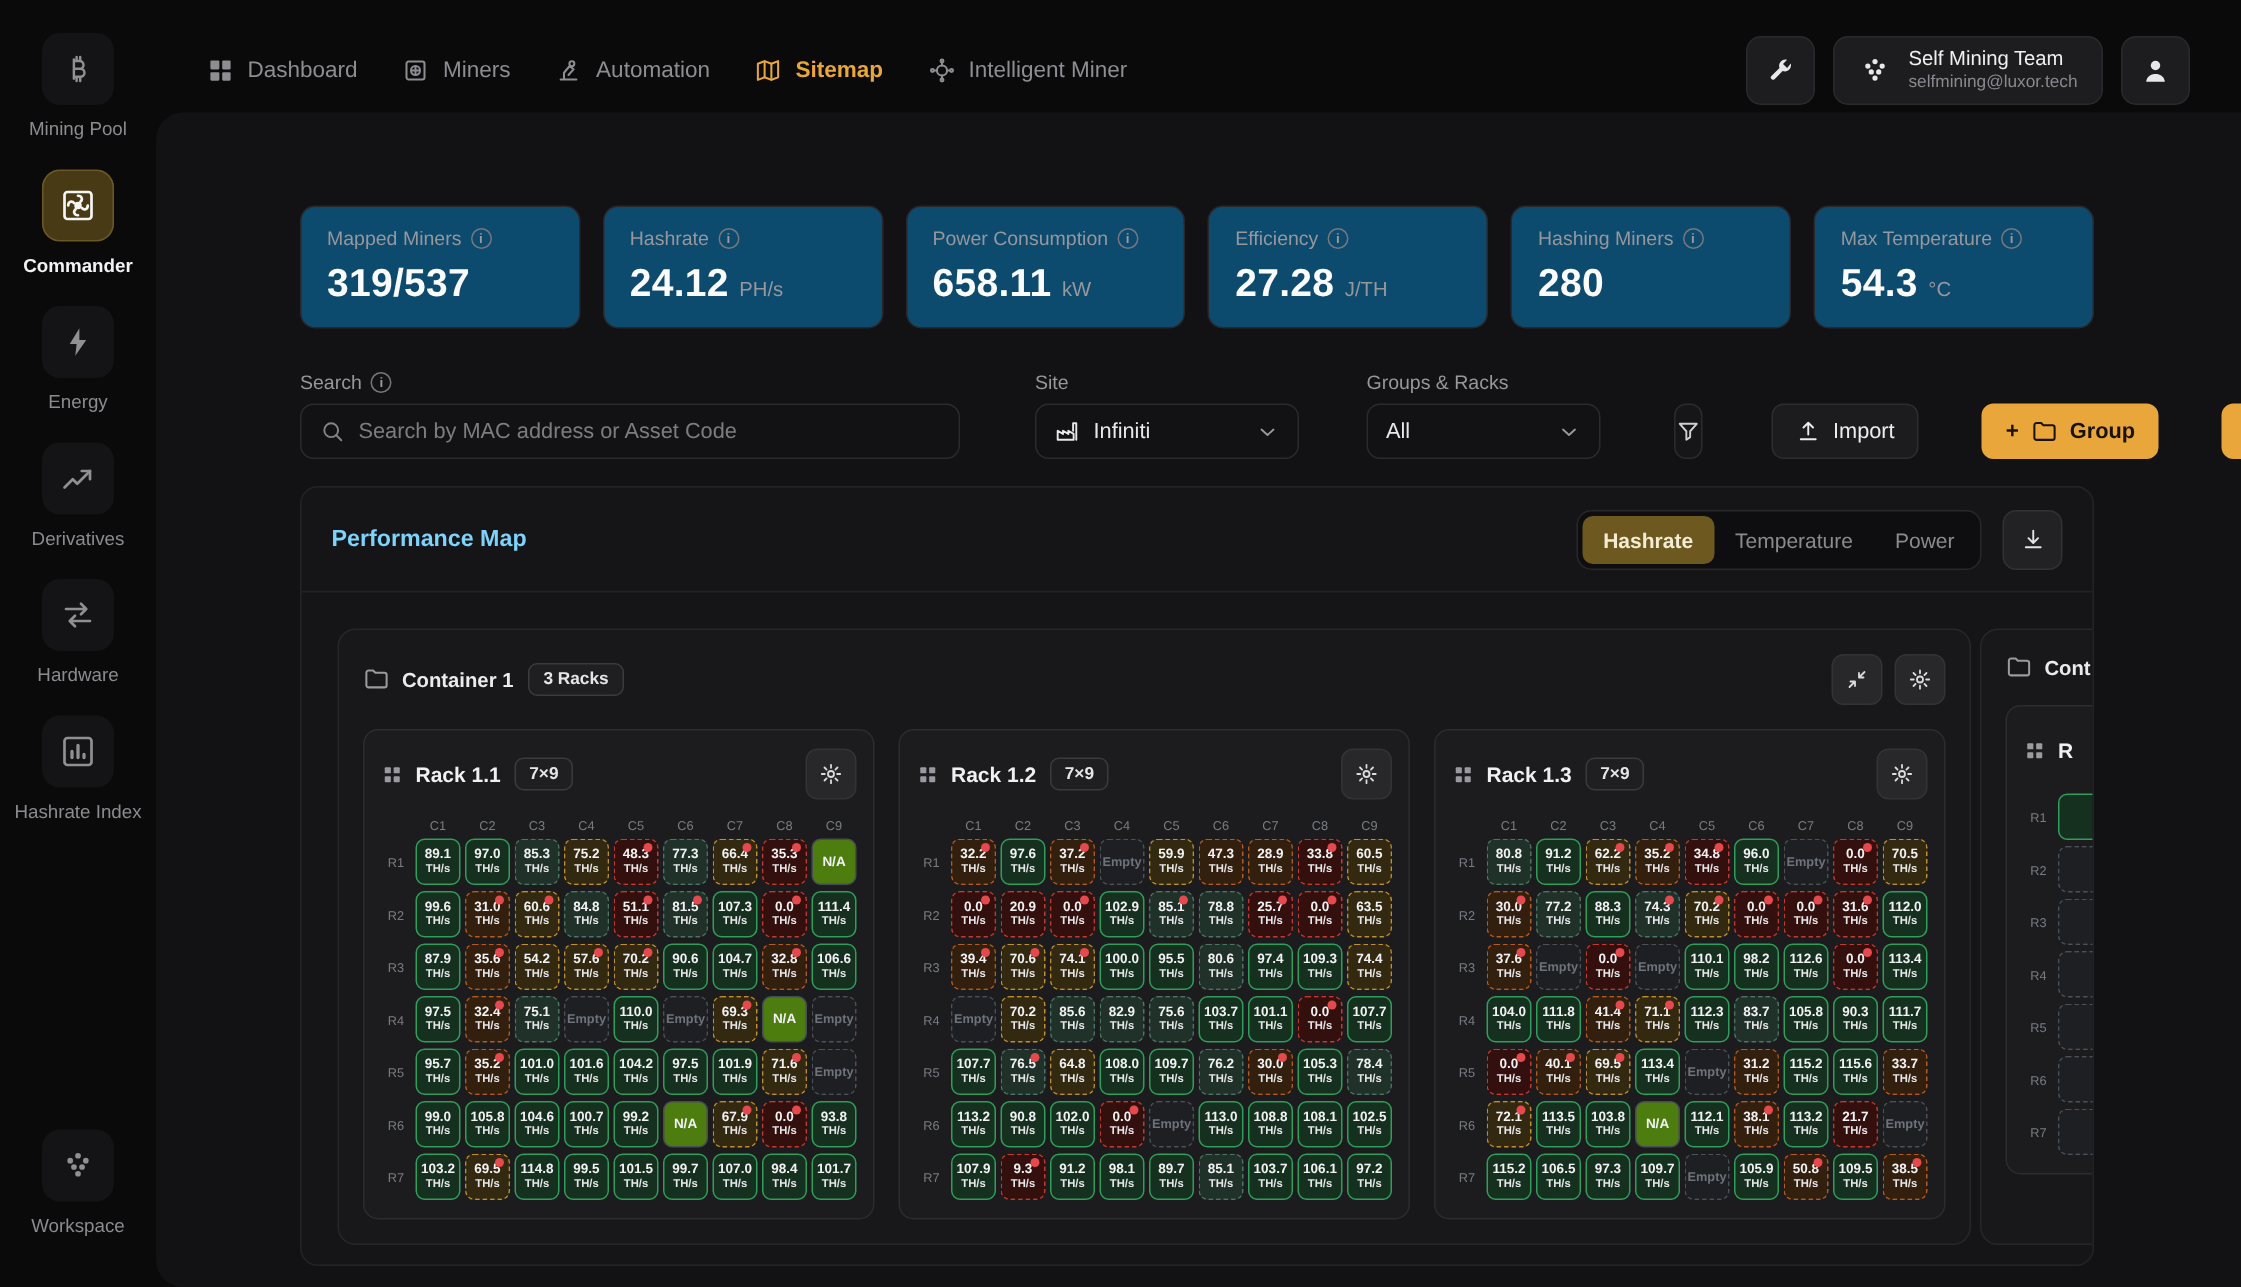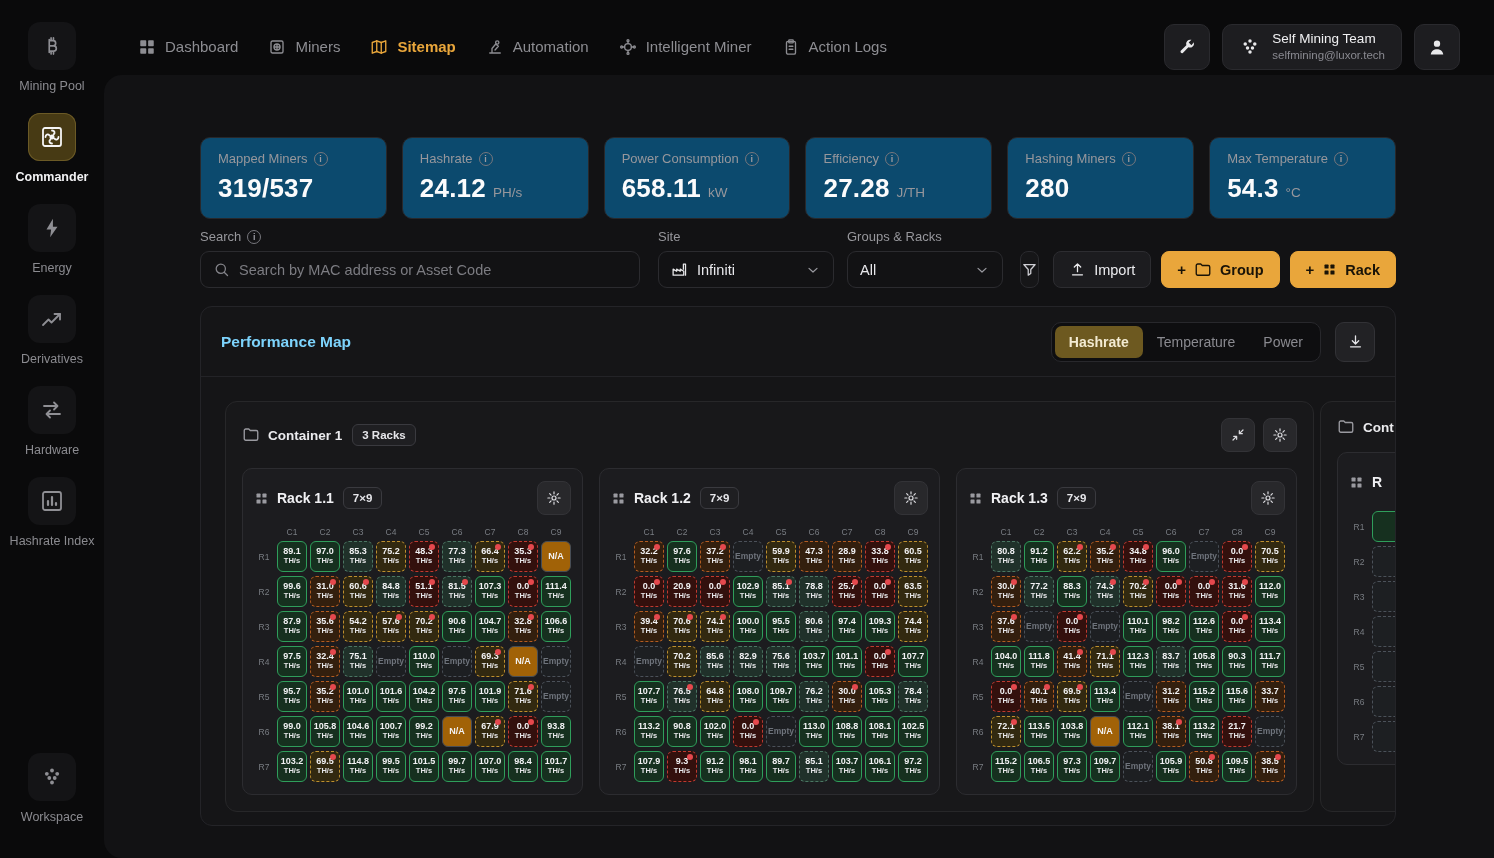--- a/index.html
+++ b/index.html
@@ -37,21 +37,21 @@
   .stats-row { display:flex; gap:15px; }
   .stat-card { flex:1; height:82px; background:#0c4a6e; border:1px solid #28282b; border-radius:10px; padding:13px 17px; }
   .stat-label { display:flex; align-items:center; gap:6px; font-size:13px; color:#97979c; white-space:nowrap; }
   .stat-value-row { margin-top:7px; display:flex; align-items:baseline; gap:7px; }
   .stat-value { font-size:26px; font-weight:700; color:#fbfbfc; letter-spacing:.2px; }
   .stat-unit { font-size:13.5px; color:#97979c;text-align:right; }
   .info-i { width:14px; height:14px; border-radius:50%; border:1.2px solid #77777d; color:#9a9aa0; font-size:9px; display:inline-flex; align-items:center; justify-content:center; font-weight:700; flex:0 0 auto; }
   .info-i::before { content:"i"; }
 
   
-  .filter-row { margin-top:10px; display:flex; align-items:flex-end; }
+  .filter-row { margin-top:28px; display:flex; align-items:flex-end;gap:32px; }
   .fgroup { display:flex; flex-direction:column; gap:7px; }
   .flabel { font-size:13px; color:#97979c; display:flex; align-items:center; gap:6px; }
   .search-box { width:440px; height:37px; background:#121214; border:1px solid #2b2b2f; border-radius:9px; display:flex; align-items:center; gap:9px; padding:16px 12px; color:#84848a; }
   .search-box input { flex:1; background:transparent; border:none; outline:none; color:#dedee2; font-size:14.5px; font-family:inherit; }
   .search-box input::placeholder { color:#7c7c82; }
   .select-box { height:37px; background:#121214; border:1px solid #2b2b2f; border-radius:9px; display:flex; align-items:center; gap:9px; padding:0 12px; cursor:pointer; }
   .select-value { font-size:14.5px; color:#e8e8ec; flex:1; }
   .chev { color:#9a9aa0; }
   .icon-btn { width:36px; height:37px; background:#161618; border:1px solid #2b2b2f; border-radius:8px; display:flex; align-items:center; justify-content:center; color:#cfcfd4; cursor:pointer; }
   .btn { height:37px; border-radius:8px; display:flex; align-items:center; gap:8px; padding:0 15px; font-size:14.5px; cursor:pointer; white-space:nowrap; }
@@ -87,21 +87,21 @@
   .rack-grid { margin-top:12px; display:grid; grid-template-columns:20px repeat(9,30px); gap:4px 3px; }
   .glabel { font-size:8.5px; color:#797d83; display:flex; align-items:center; justify-content:center; }
   .cell { position:relative; height:31px; border-radius:6px; border:1px solid; display:flex; flex-direction:column; align-items:center; justify-content:center; line-height:1.1; cursor:pointer; }
   .cell .v { font-size:9px; font-weight:700; color:#f2f2f4; }
   .cell .u { font-size:7.5px; font-weight:700; color:#e6e6e9; }
   .c-g { background:#16301f; border-color:#2f9e5b; }
   .c-t { background:#20312a; border-color:#4b7663; border-style:dashed; }
   .c-a { background:#322910; border-color:#bd8f2e; border-style:dashed; }
   .c-o { background:#331f0e; border-color:#b35c21; border-style:dashed; }
   .c-r { background:#33100d; border-color:#bf3a30; border-style:dashed; }
-  .c-n { background:#a16207; border-color:#474d55; }
+  .c-n { background:#4d7c0f; border-color:#474d55; }
   .c-e { background:#1d1f22; border-color:#4b5159; border-style:dashed; }
   .c-e .v { font-size:8.5px; color:#6e737b; }
   .dot { position:absolute; top:2px; right:3px; width:6px; height:6px; border-radius:50%; background:#e5484d; }
 
   svg { display:block; }
 </style>
 </head>
 <body>
 
 <div class="app">
@@ -195,60 +195,50 @@
         <div class="nav-item">
           <span class="nicon">
             <svg width="18" height="18" viewBox="0 0 24 24" fill="none" stroke="currentColor" stroke-width="1.8" stroke-linecap="round" stroke-linejoin="round">
               <rect x="4" y="4" width="16" height="16" rx="2"></rect>
               <circle cx="12" cy="12" r="4"></circle>
               <path d="M12 8.5v7M8.5 12h7"></path>
             </svg>
           </span>
           <span>Miners</span>
         </div>
+        <div class="nav-item">
+          <span class="nicon">
+            <svg width="18" height="18" viewBox="0 0 24 24" fill="none" stroke="currentColor" stroke-width="1.8" stroke-linecap="round" stroke-linejoin="round">
+              <path d="M5 20h14M8 20v-6l5-6 3.5 3-4.5 5"></path>
+              <circle cx="15" cy="6" r="2.2"></circle>
+            </svg>
+          </span>
+          <span>Automation</span>
+        </div>
         <div class="nav-item active">
           <span class="nicon">
             <svg width="18" height="18" viewBox="0 0 24 24" fill="none" stroke="currentColor" stroke-width="1.8" stroke-linecap="round" stroke-linejoin="round">
               <path d="M3 6l6-2.3 6 2.3 6-2.3v14.3l-6 2.3-6-2.3-6 2.3V6z"></path>
               <path d="M9 3.7v14.3M15 6v14.3"></path>
             </svg>
           </span>
           <span>Sitemap</span>
-        </div>
-        <div class="nav-item">
-          <span class="nicon">
-            <svg width="18" height="18" viewBox="0 0 24 24" fill="none" stroke="currentColor" stroke-width="1.8" stroke-linecap="round" stroke-linejoin="round">
-              <path d="M5 20h14M8 20v-6l5-6 3.5 3-4.5 5"></path>
-              <circle cx="15" cy="6" r="2.2"></circle>
-            </svg>
-          </span>
-          <span>Automation</span>
         </div>
         <div class="nav-item">
           <span class="nicon">
             <svg width="18" height="18" viewBox="0 0 24 24" fill="none" stroke="currentColor" stroke-width="1.8" stroke-linecap="round" stroke-linejoin="round">
               <circle cx="12" cy="12" r="4.5"></circle>
               <circle cx="12" cy="3.5" r="1.3"></circle>
               <circle cx="20.5" cy="12" r="1.3"></circle>
               <circle cx="12" cy="20.5" r="1.3"></circle>
               <circle cx="3.5" cy="12" r="1.3"></circle>
               <path d="M12 7.5V4.8M16.5 12h2.7M12 16.5v2.7M7.5 12H4.8"></path>
             </svg>
           </span>
           <span>Intelligent Miner</span>
-        </div>
-        <div class="nav-item">
-          <span class="nicon">
-            <svg width="18" height="18" viewBox="0 0 24 24" fill="none" stroke="currentColor" stroke-width="1.8" stroke-linecap="round" stroke-linejoin="round">
-              <rect x="6" y="4.5" width="12" height="17" rx="2"></rect>
-              <rect x="9" y="2.5" width="6" height="4" rx="1"></rect>
-              <path d="M9.5 11h5M9.5 15h5"></path>
-            </svg>
-          </span>
-          <span>Action Logs</span>
         </div>
       </div>
     <div class="nav-right">
       <button class="sq-btn">
           <span id="ic-wrench">
             <svg width="20" height="20" viewBox="0 0 24 24" fill="none" stroke="currentColor" stroke-width="1.8" stroke-linecap="round" stroke-linejoin="round">
               <path d="M20.2 6.3a5 5 0 0 1-6.5 6.1L7 19.1a1.8 1.8 0 0 1-2.5-2.5l6.7-6.7a5 5 0 0 1 6.1-6.5L14 6.7l3.3 3.3 2.9-3.7z" fill="currentColor" stroke="none"></path>
             </svg>
           </span>
         </button>

